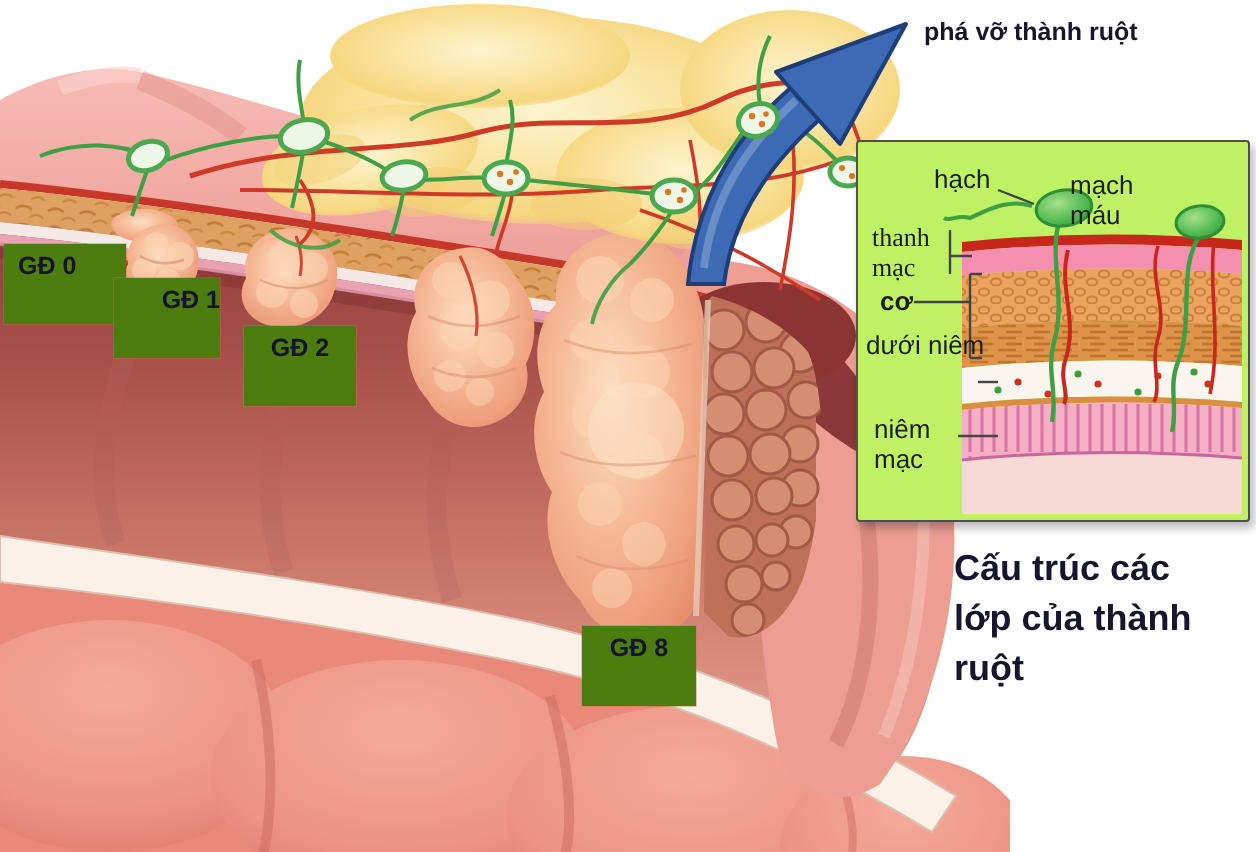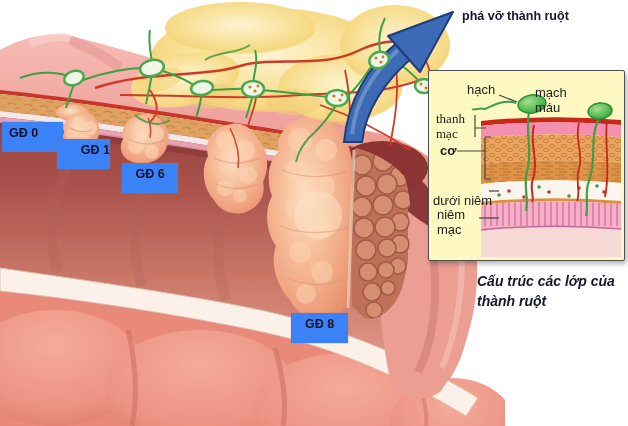--- a/index.html
+++ b/index.html
@@ -3,52 +3,52 @@
 <meta charset="utf-8">
 <style>
   html,body{margin:0;padding:0;background:#fff;}
   .stage-canvas{
     position:relative;width:628px;height:426px;background:#ffffff;
     overflow:hidden;font-family:"Liberation Sans","DejaVu Sans",sans-serif;
   }
   .stage-canvas svg.main-art{position:absolute;left:0;top:0;}
   
   .stage-label{
-    position:absolute;background:#3b82f6;color:#14142e;
+    position:absolute;background:#4d7c0f;color:#14142e;
     font-weight:bold;font-size:12.5px;text-align:center;
-    line-height:23px;height:30px;box-shadow:0 0 0 0.5px rgba(180,120,80,.35);
+    line-height:23px;height:40px;box-shadow:0 0 0 0.5px rgba(180,120,80,.35);
   }
   .lbl-gd0{left:2px;top:122px;width:54px;text-align:left;padding-left:7px;}
   .lbl-gd1{left:57px;top:139px;width:53px;text-align:right;}
   .lbl-gd2{left:122px;top:163px;width:56px;}
   .lbl-gd3{left:212px;top:217px;width:56px;}
   .lbl-gd4{left:291px;top:313px;width:57px;}
   
   .arrow-note{
     position:absolute;left:462px;top:7px;width:164px;
     color:#16162e;font-weight:bold;font-size:12.5px;line-height:1.45;
   }
   
   .inset-box{
     position:absolute;left:428px;top:70px;width:195px;height:189px;
-    background:#fef9c3;border:1.5px solid #4f4f4f;border-radius:2px;
+    background:#bef264;border:1.5px solid #4f4f4f;border-radius:2px;
     box-shadow:2px 3px 5px rgba(0,0,0,.28);
   }
   .inset-box svg{position:absolute;left:0;top:0;}
   .ins-lbl{position:absolute;color:#1d1d1d;font-size:13px;line-height:15px;}
   .ins-hach{left:38px;top:11px;}
   .ins-mach{left:106px;top:14px;width:56px;text-align:left;}
   .ins-thanh{left:7px;top:40px;font-family:Liberation Serif, serif;}
   .ins-co{left:11px;top:72px;font-weight:bold;}
-  .ins-duoi{left:4px;top:122px;}
+  .ins-duoi{left:4px;top:94px;}
   .ins-niem{left:8px;top:136px;}
   
   .inset-caption{
     position:absolute;left:477px;top:272px;width:140px;
-    color:#16162e;font-weight:bold;font-size:14px;line-height:1.4;font-style:italic;
+    color:#16162e;font-weight:bold;font-size:18px;line-height:1.4;
   }
 </style>
 </head>
 <body>
 
 <div class="stage-canvas">
 
   <svg class="main-art" width="628" height="426" viewBox="0 0 628 426" aria-hidden="true">
     <defs>
       <linearGradient id="lumG" x1="0" y1="0" x2="0" y2="1">
@@ -286,21 +286,21 @@
           <circle cx="381" cy="62" r="1.6"></circle>
           <circle cx="383" cy="57" r="1.4"></circle>
         <circle cx="421" cy="84" r="1.5"></circle>
           <circle cx="426" cy="88" r="1.5"></circle>
       </g>
     </g>
   </svg>
 
   <div class="stage-label lbl-gd0">GĐ 0</div>
   <div class="stage-label lbl-gd1">GĐ 1</div>
-  <div class="stage-label lbl-gd2">GĐ 6</div>
+  <div class="stage-label lbl-gd2">GĐ 2</div>
   <div class="stage-label lbl-gd4">GĐ 8</div>
 
   <div class="arrow-note">
     <div>phá vỡ thành ruột</div>
   </div>
 
   <div class="inset-box">
     <svg width="192" height="186" viewBox="0 0 192 186" aria-hidden="true">
       <defs>
         <radialGradient id="inNode" cx="0.4" cy="0.35" r="0.8">

